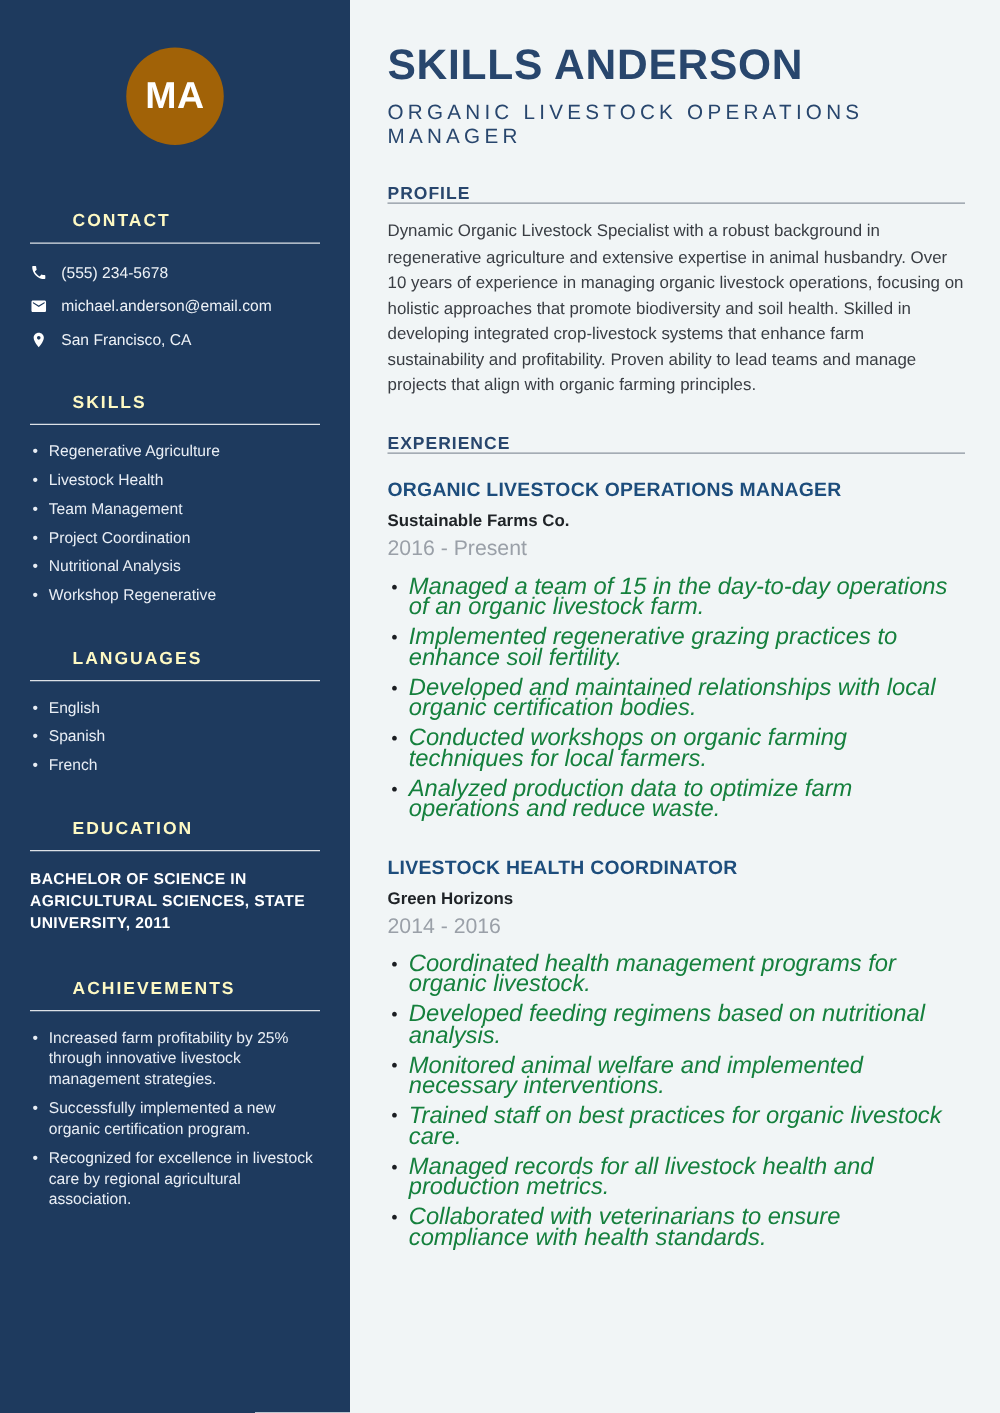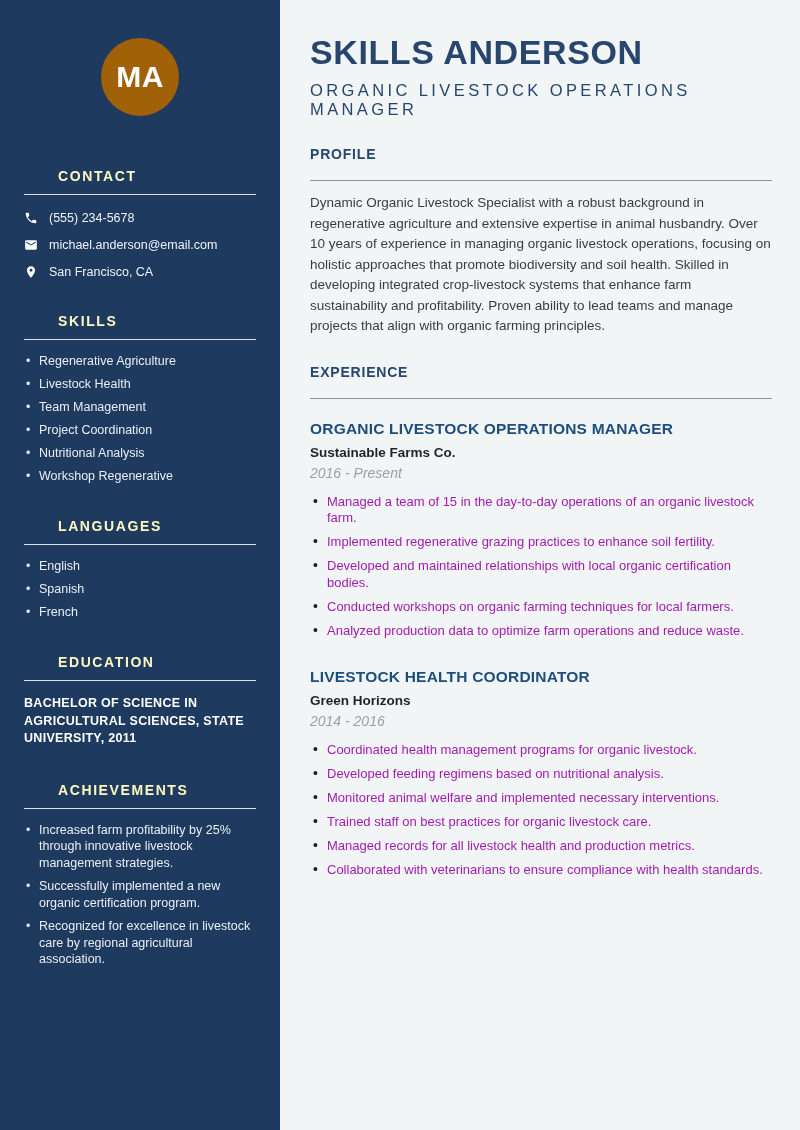--- a/index.html
+++ b/index.html
@@ -83,21 +83,21 @@
   .job-subtitle {
     margin-top: 9px;
     font-size: 16.5px; letter-spacing: 3.4px;
     color: #28466d;
   }
   .main-section { margin-top: 27px; }
   .main-heading {
     font-size: 14px; font-weight: bold;
     letter-spacing: 0.8px;
     color: #28466d;
-    padding-bottom: 18px;
+    padding-bottom: 0;
     border-bottom: 1px solid #8b949e;
   }
   .profile-text {
     margin-top: 12px;
     font-size: 13.5px; line-height: 20.5px;
     color: #393d43;
     max-width: 478px;
   }
   .job { margin-top: 21px; }
   .job + .job { margin-top: 29px; }
@@ -105,34 +105,35 @@
     font-size: 15.5px; font-weight: bold;
     color: #1d4d7c; letter-spacing: 0.2px;
   }
   .company {
     margin-top: 7px;
     font-size: 13.5px; font-weight: bold;
     color: #1f2327;
   }
   .dates {
     margin-top: 5px;
-    font-size: 14px; font-style: italic;
+    font-size: 17px; 
     color: #9aa0a8;
   }
   .bullet-list {
     list-style: none;
     margin-top: 13px;
   }
   .bullet-list li {
-    font-size: 13px; color: #a21caf;
+    font-size: 19px; color: #15803d;
     line-height: 16.5px;
     padding-left: 17px;
     position: relative;
     margin-bottom: 7.5px;
     max-width: 462px;
+    font-style: italic;
   }
   .bullet-list li::before {
     content: "•";
     position: absolute; left: 3px; top: -1px;
     font-size: 14px;
     color: #1a1d21;
   }
 </style>
 </head>
 <body>

